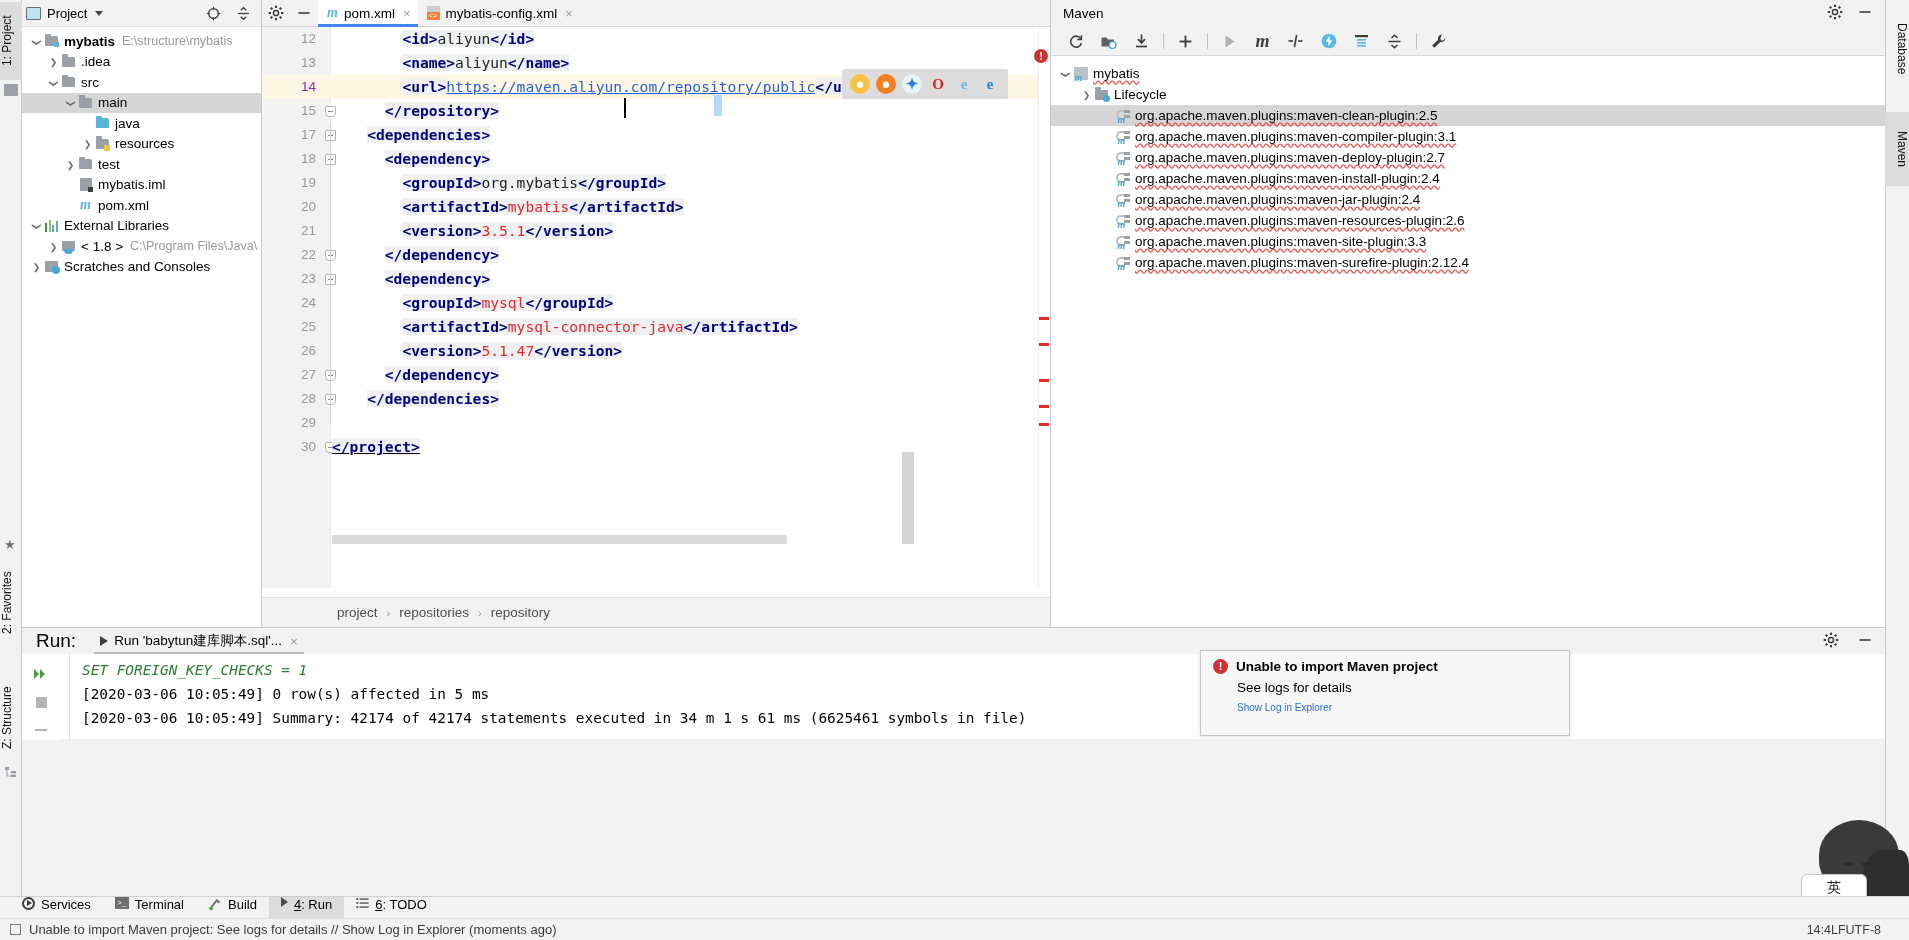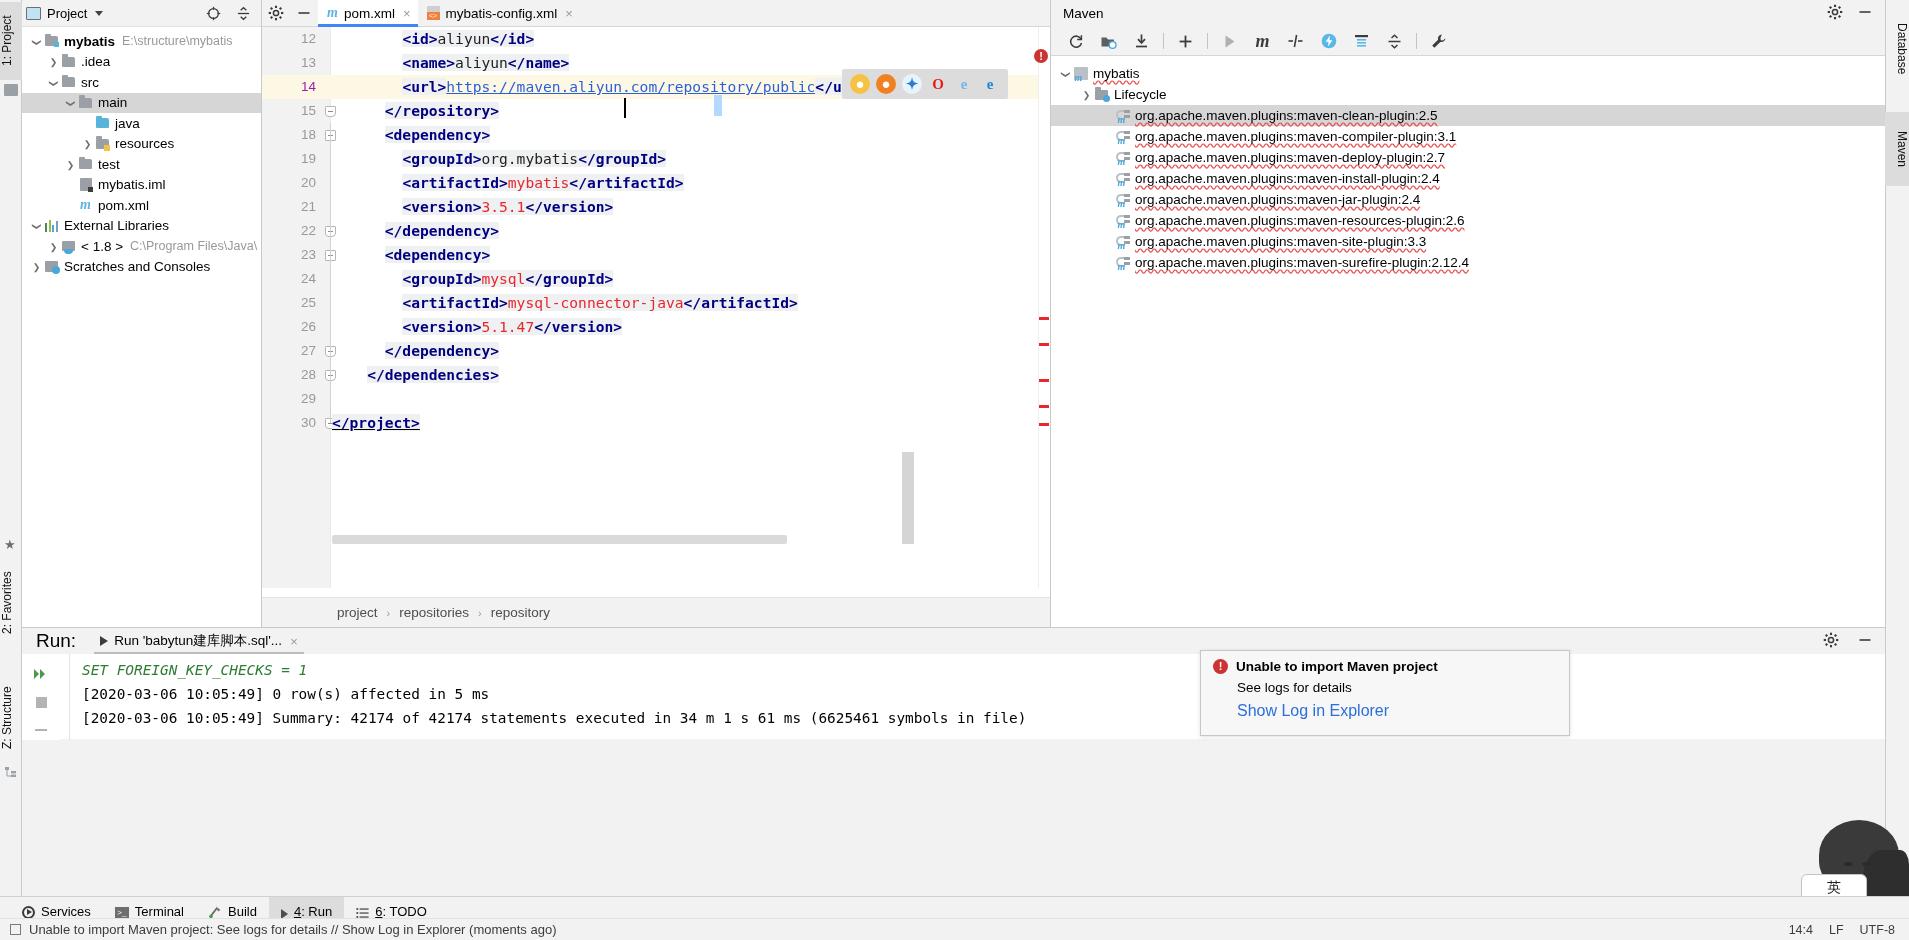--- a/index.html
+++ b/index.html
@@ -308,21 +308,21 @@
     position: absolute; left: 1200px; top: 650px; width: 370px; height: 86px;
     background: #f7f7f7; border: 1px solid #c6c6c6;
     box-shadow: 0 1px 4px rgba(0,0,0,0.12); padding: 8px 12px;
   }
   .balloon-title { display: flex; align-items: center; gap: 8px; font-weight: bold; font-size: 13.5px; }
   .err-dot {
     width: 15px; height: 15px; background: #cc3333; border-radius: 50%;
     color: #fff; font-size: 11px; font-weight: bold; text-align: center; line-height: 15px;
   }
   .balloon-sub { font-size: 13.5px; margin: 6px 0 0 24px; }
-  .balloon-link { font-size: 16px; margin: 7px 0 0 24px; color: #2b6fd9; }
+  .balloon-link { font-size: 10px; margin: 7px 0 0 24px; color: #2b6fd9; }
 
   
   .ime {
     position: absolute; right: 42px; bottom: 22px; width: 66px; height: 44px;
     background: #fff; border: 1px solid #c4c4c4; border-radius: 6px;
     display: flex; flex-direction: column; align-items: center; justify-content: center;
     font-size: 14px; line-height: 17px; color: #222;
   }
   .avatar {
     position: absolute; right: 0px; bottom: 20px; width: 98px; height: 100px;
@@ -345,37 +345,37 @@
   }
   .av-eye { position: absolute; width: 9px; height: 4px; background: #2b2b2b; border-radius: 50%; }
 
   
   .statusbar {
     position: absolute; left: 0; bottom: 22px; right: 0; height: 22px;
     background: #f2f2f2; border-top: 1px solid #d0d0d0;
     display: flex; align-items: center; gap: 0; padding-left: 10px; font-size: 13px;
   }
   .sbtn {
-    display: flex; align-items: flex-end; gap: 6px; height: 22px; padding: 0 12px;
+    display: flex; align-items: flex-start; gap: 6px; height: 22px; padding: 0 12px;
   }
   .sbtn.sel { background: #dcdcdc; }
   .u { text-decoration: underline; }
   .play-sm { width:0;height:0;border-top:5px solid transparent;border-bottom:5px solid transparent;border-left:7px solid #4d4d4d;}
   .svc-ico { width:13px;height:13px;border:2px solid #3c3c3c;border-radius:50%;position:relative;}
   .svc-ico::after{content:"";position:absolute;left:3px;top:1.5px;border-top:3px solid transparent;
                   border-bottom:3px solid transparent;border-left:5px solid #3c3c3c;}
   .term-ico { width:14px;height:12px;background:#6e6e6e;color:#fff;font-size:8px;line-height:12px;text-align:center;}
 
   .bottombar {
     position: absolute; left: 0; bottom: 0; right: 0; height: 22px;
     background: #f2f2f2; display: flex; align-items: center; padding-left: 10px;
     font-size: 13px; color: #3c3c3c; border-top: 1px solid #e2e2e2;
   }
   .bb-chk { width:11px;height:11px;border:1.4px solid #7a7a7a;margin-right:8px; }
-  .bb-right { margin-left: auto; display: flex; align-items: flex-start; gap: 16px; padding-right: 14px; font-size: 12.5px; }
+  .bb-right { margin-left: auto; display: flex; align-items: flex-start; padding-right: 28px; font-size: 12.5px; }
   .ed-vscroll {
     position: absolute; left: 640px; bottom: 44px; width: 12px; height: 92px; background: #d5d5d5;
   }
 </style>
 </head>
 <body>
 
 <div id="app">
 
   <div class="leftrail">
@@ -572,20 +572,21 @@
     </div>
 
     <div class="code-area">
       <div class="gutter"></div>
       <div class="fold-col"></div>
       <div class="codelines" id="codelines">
           <div class="cl"><span class="ln">12</span><span class="txt" style="left: 140.4px;"><span class="tag codehl">&lt;id&gt;</span><span class="val codehl">aliyun</span><span class="tag codehl">&lt;/id&gt;</span></span></div>
           <div class="cl"><span class="ln">13</span><span class="txt" style="left: 140.4px;"><span class="tag codehl">&lt;name&gt;</span><span class="val codehl">aliyun</span><span class="tag codehl">&lt;/name&gt;</span></span></div>
           <div class="cl hl"><span class="ln">14</span><span class="txt" style="left: 140.4px;"><span class="tag codehl">&lt;url&gt;</span><span class="link">https://maven.aliyun.com/repository/public</span><span class="tag codehl">&lt;/url&gt;</span></span></div>
           <div class="cl"><span class="ln">15</span><span class="fold endb"></span><span class="txt" style="left: 122.8px;"><span class="tag codehl">&lt;/repository&gt;</span></span></div>
+          <div class="cl"><span class="ln">17</span><span class="fold"></span><span class="txt" style="left: 105.2px;"><span class="tag codehl">&lt;dependencies&gt;</span></span></div>
           <div class="cl"><span class="ln">18</span><span class="fold"></span><span class="txt" style="left: 122.8px;"><span class="tag codehl">&lt;dependency&gt;</span></span></div>
           <div class="cl"><span class="ln">19</span><span class="txt" style="left: 140.4px;"><span class="tag codehl">&lt;groupId&gt;</span><span class="val codehl">org.mybatis</span><span class="tag codehl">&lt;/groupId&gt;</span></span></div>
           <div class="cl"><span class="ln">20</span><span class="txt" style="left: 140.4px;"><span class="tag codehl">&lt;artifactId&gt;</span><span class="red codehl">mybatis</span><span class="tag codehl">&lt;/artifactId&gt;</span></span></div>
           <div class="cl"><span class="ln">21</span><span class="txt" style="left: 140.4px;"><span class="tag codehl">&lt;version&gt;</span><span class="red codehl">3.5.1</span><span class="tag codehl">&lt;/version&gt;</span></span></div>
           <div class="cl"><span class="ln">22</span><span class="fold endb"></span><span class="txt" style="left: 122.8px;"><span class="tag codehl">&lt;/dependency&gt;</span></span></div>
           <div class="cl"><span class="ln">23</span><span class="fold"></span><span class="txt" style="left: 122.8px;"><span class="tag codehl">&lt;dependency&gt;</span></span></div>
           <div class="cl"><span class="ln">24</span><span class="txt" style="left: 140.4px;"><span class="tag codehl">&lt;groupId&gt;</span><span class="red codehl">mysql</span><span class="tag codehl">&lt;/groupId&gt;</span></span></div>
           <div class="cl"><span class="ln">25</span><span class="txt" style="left: 140.4px;"><span class="tag codehl">&lt;artifactId&gt;</span><span class="red codehl">mysql-connector-java</span><span class="tag codehl">&lt;/artifactId&gt;</span></span></div>
           <div class="cl"><span class="ln">26</span><span class="txt" style="left: 140.4px;"><span class="tag codehl">&lt;version&gt;</span><span class="red codehl">5.1.47</span><span class="tag codehl">&lt;/version&gt;</span></span></div>
           <div class="cl"><span class="ln">27</span><span class="fold endb"></span><span class="txt" style="left: 122.8px;"><span class="tag codehl">&lt;/dependency&gt;</span></span></div>

